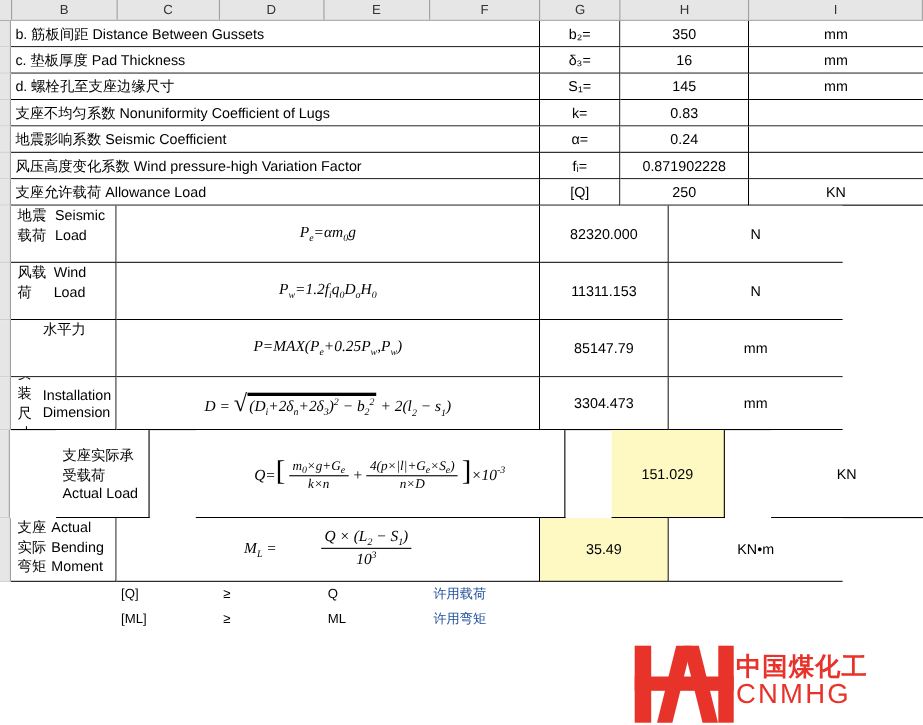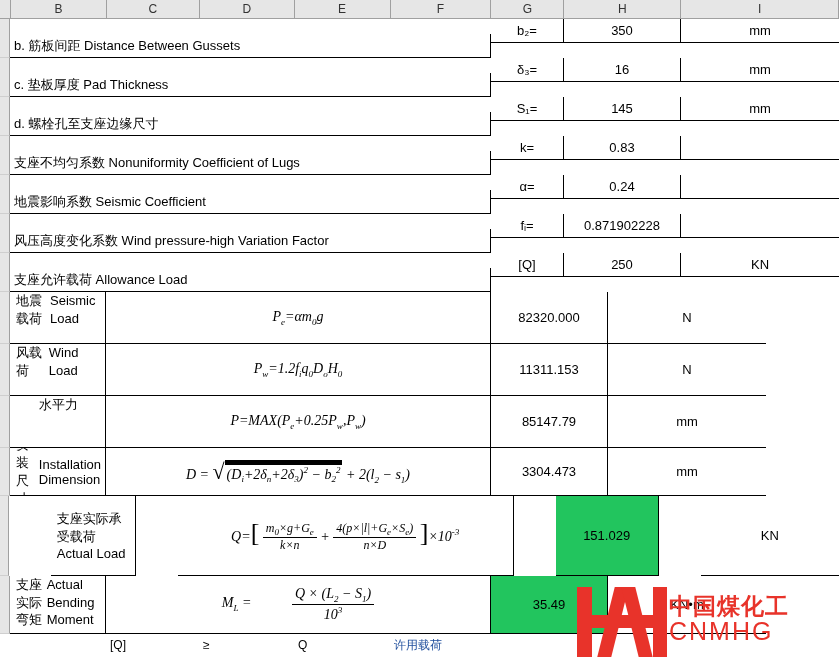--- a/index.html
+++ b/index.html
@@ -43,21 +43,21 @@
   .row{display:flex;width:839px;box-sizing:border-box;}
   .cell{
     box-sizing:border-box;
     border-right:1px solid #000;
     border-bottom:1px solid #000;
     display:flex;align-items:center;
     padding:0 4px;
     overflow:hidden;
     background:#fff;
   }
-  .left{justify-content:flex-start;margin-top:15px;}
+  .left{justify-content:flex-start;}
   .center{justify-content:center;}
   .rowlbl{
     width:10px;box-sizing:border-box;
     background:#e6e6e6;border-right:1px solid #a0a0a0;border-bottom:1px solid #cfcfcf;
   }
 
   
   .w-bf{width:481px;}
 
   .h24{height:24px;}
@@ -72,21 +72,21 @@
 
   .formula{
     font-family:"Liberation Serif", serif;
     font-size:14px;
     font-style:italic;
     white-space:nowrap;
   }
   sub{font-size:9px;}
   sup{font-size:9px;}
 
-  .green{background:#22c55e;}
+  .green{background:#fef9c3;}
 
   
   .bottom{position:relative;width:839px;}
   .brow{display:flex;width:839px;height:22px;box-sizing:border-box;}
   .bcell{
     box-sizing:border-box;
     display:flex;align-items:center;
     padding:0 4px;font-size:12px;
     border:none;background:#fff;
   }
@@ -106,21 +106,21 @@
   .logo-mark span{position:absolute;background:#e8332a;}
   .m1{left:4px;top:6px;width:15px;height:70px;}
   .m2{left:33px;top:6px;width:14px;height:70px;transform:skewX(-14deg);}
   .m3{left:57px;top:6px;width:14px;height:70px;transform:skewX(14deg);}
   .m4{left:80px;top:6px;width:14px;height:70px;}
   .m5{left:4px;top:34px;width:90px;height:13px;}
   .logo-text{flex:1;display:flex;flex-direction:column;justify-content:flex-end;}
   .logo-cn{color:#e8332a;font-size:23px;font-weight:bold;letter-spacing:1px;line-height:1.05;}
   .logo-en{color:#e8332a;font-size:25px;font-weight:normal;letter-spacing:2px;line-height:1.05;}
   .sqrt{
-    display:inline-block;border-top:5px solid #000000;padding:0 2px;
+    display:inline-block;border-top:3px solid #000000;padding:0 2px;
   }
   .frac{display:inline-flex;flex-direction:column;align-items:center;vertical-align:middle;font-size:12px;}
   .frac .num{border-bottom:1px solid #000;padding:0 3px;}
   .frac .den{padding:0 3px;}
   .bigb{font-size:26px;font-style:normal;}
 </style>
 </head>
 <body>
 
 <div class="sheet">

